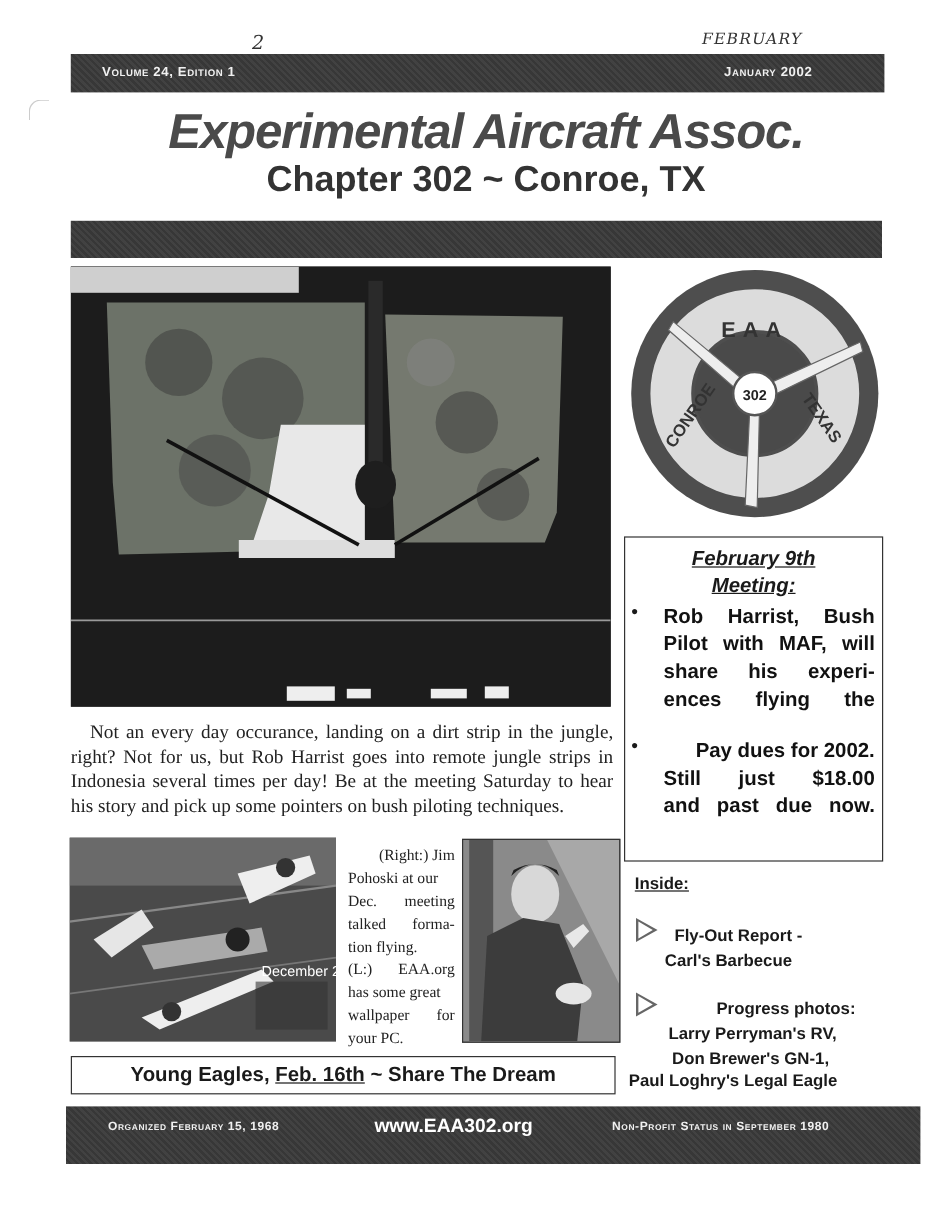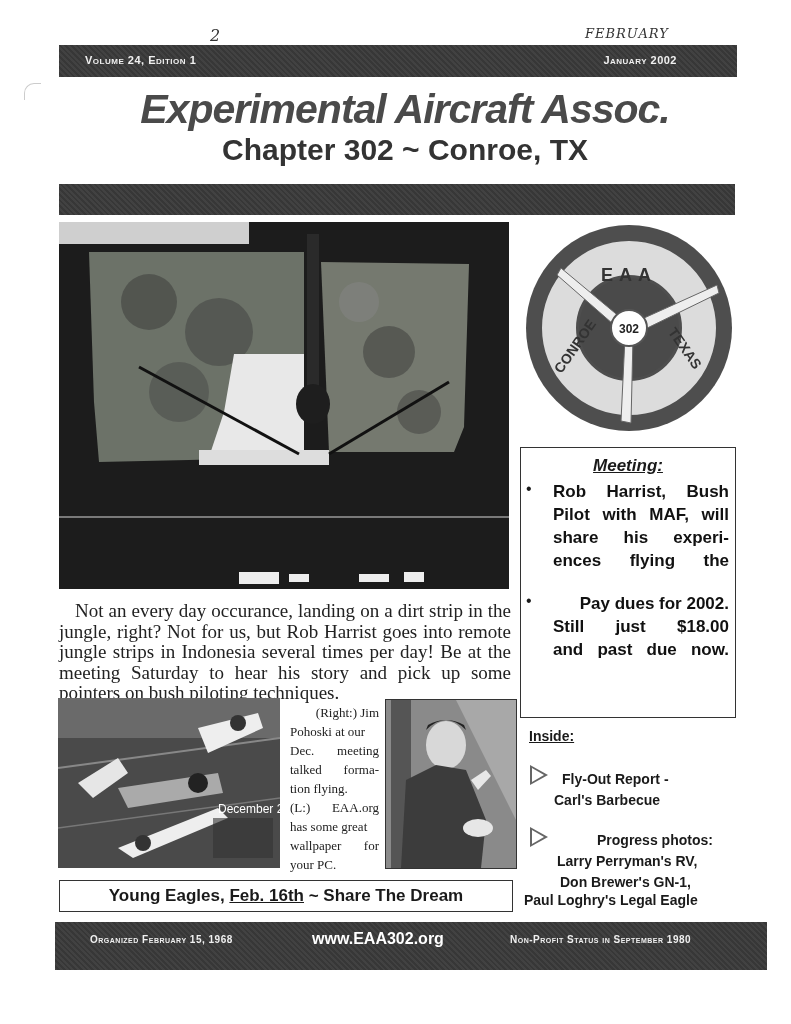--- a/index.html
+++ b/index.html
@@ -20,21 +20,21 @@
     font-size: 41px; color: #4a4a4a; letter-spacing: -1px; text-align: center; white-space: nowrap;
   }
   .title2 {
     font-family: "Liberation Sans", sans-serif; font-weight: bold;
     font-size: 30px; color: #333; text-align: center; white-space: nowrap;
   }
   .photo-main {
     background: #222;
     overflow: hidden;
   }
-  .body-text { font-family: "Liberation Serif", serif; font-size: 19px; line-height: 20.5px; color: #222; text-align: justify; }
+  .body-text { font-family: "Liberation Serif", serif; font-size: 16px; line-height: 20.5px; color: #222; text-align: justify; }
   .side-box { border: 1.5px solid #333; background: #fff; }
   .bold-side { font-weight: bold; font-size: 17px; line-height: 23px; color: #111; }
   .tri { width: 0; height: 0; border-top: 10px solid transparent; border-bottom: 10px solid transparent; border-left: 18px solid #666; position: absolute; }
   .tri::after { content: ""; position: absolute; left: -16px; top: -7px; border-top: 7px solid transparent; border-bottom: 7px solid transparent; border-left: 12px solid #fff; }
 </style>
 </head>
 <body>
 
 <div class="abs handwrite" style="left:210px;top:26px;font-size:16px;">2</div>
 <div class="abs handwrite" style="left:585px;top:26px;font-size:13px;">FEBRUARY</div>
@@ -89,20 +89,21 @@
     <circle cx="108" cy="105" r="18" fill="#fff" stroke="#555" stroke-width="2"></circle>
     <text x="108" y="110" text-anchor="middle" font-family="Liberation Sans, sans-serif" font-weight="bold" font-size="12" fill="#222">302</text>
     <text x="108" y="58" text-anchor="middle" font-family="Liberation Sans, sans-serif" font-weight="bold" font-size="18" fill="#333" letter-spacing="6">EAA</text>
     <text x="58" y="126" text-anchor="middle" font-family="Liberation Sans, sans-serif" font-weight="bold" font-size="14" fill="#333" transform="rotate(-55 58 126)">CONROE</text>
     <text x="160" y="128" text-anchor="middle" font-family="Liberation Sans, sans-serif" font-weight="bold" font-size="14" fill="#333" transform="rotate(55 160 128)">TEXAS</text>
   </svg>
 </div>
 
 <div class="abs side-box" style="left:520px;top:447px;width:214px;height:269px;">
   <div style="text-align:center;font-weight:bold;font-style:italic;font-size:17px;line-height:22px;margin-top:7px;">
+    <div><span style="text-decoration:underline;">February 9th</span></div>
     <div><span style="text-decoration:underline;">Meeting:</span></div>
   </div>
   <div style="position:relative;margin-top:3px;">
     <span class="abs" style="left:5px;top:0px;font-size:16px;">•</span>
     <div class="bold-side" style="margin-left:32px;margin-right:6px;text-align:justify;">
       <div style="text-align-last:justify;">Rob Harrist, Bush</div>
       <div style="text-align-last:justify;">Pilot with MAF, will</div>
       <div style="text-align-last:justify;">share his experi-</div>
       <div style="text-align-last:justify;">ences flying the</div>
     </div>

